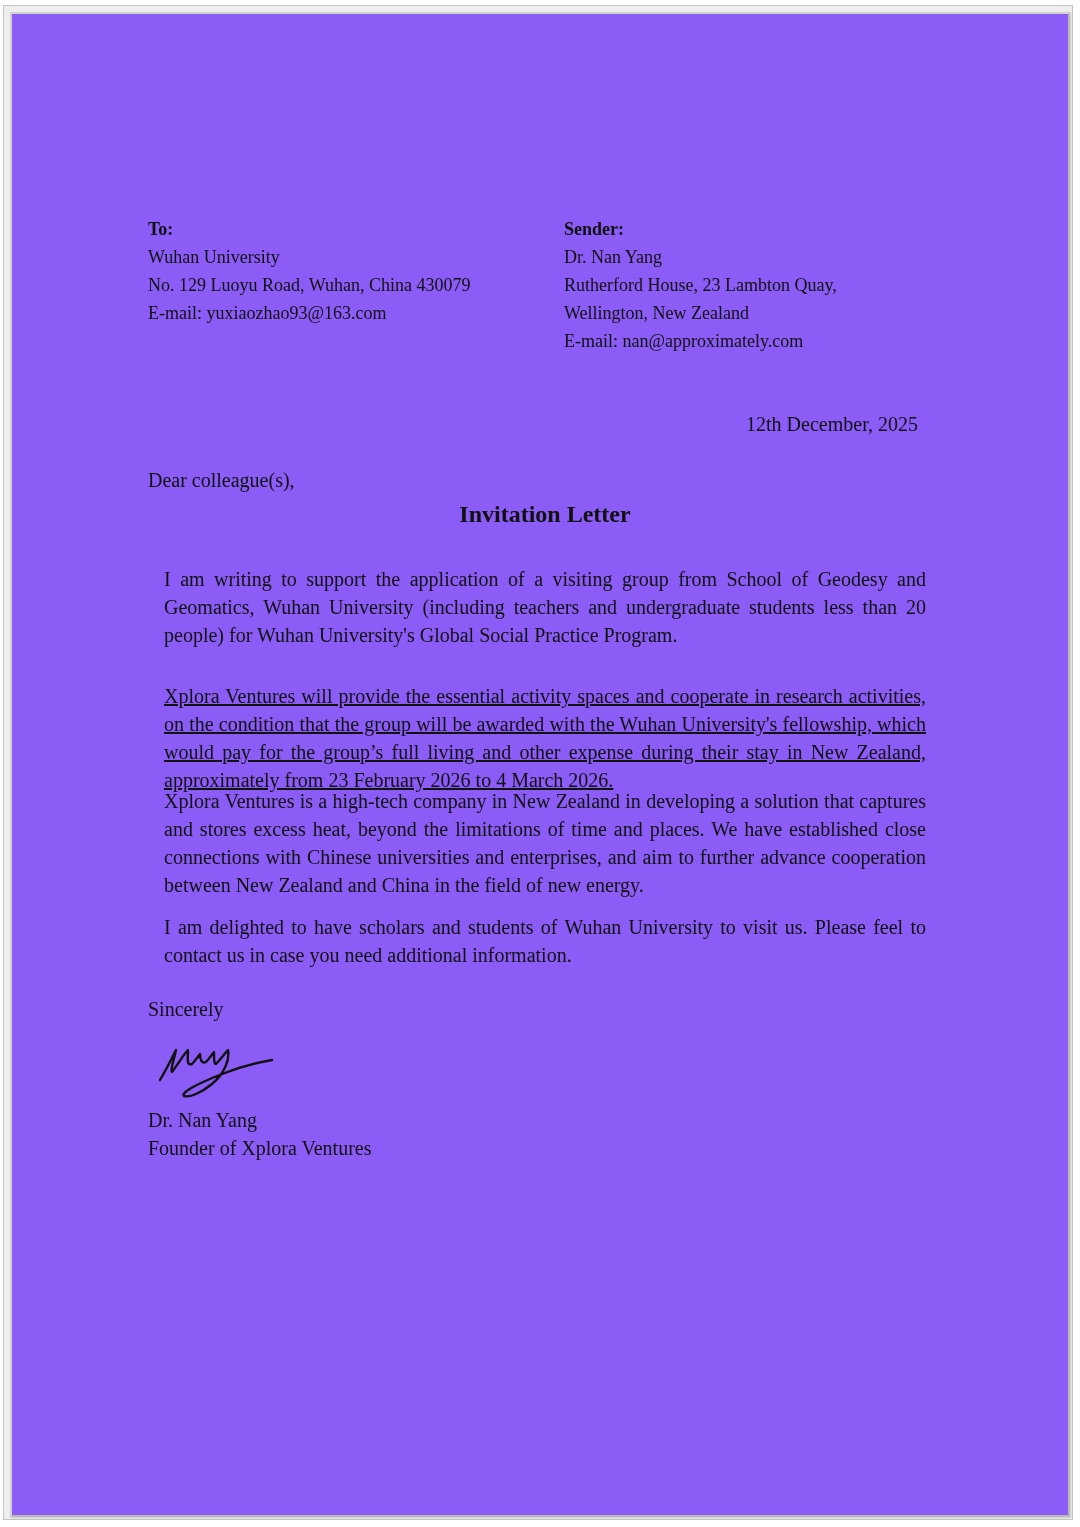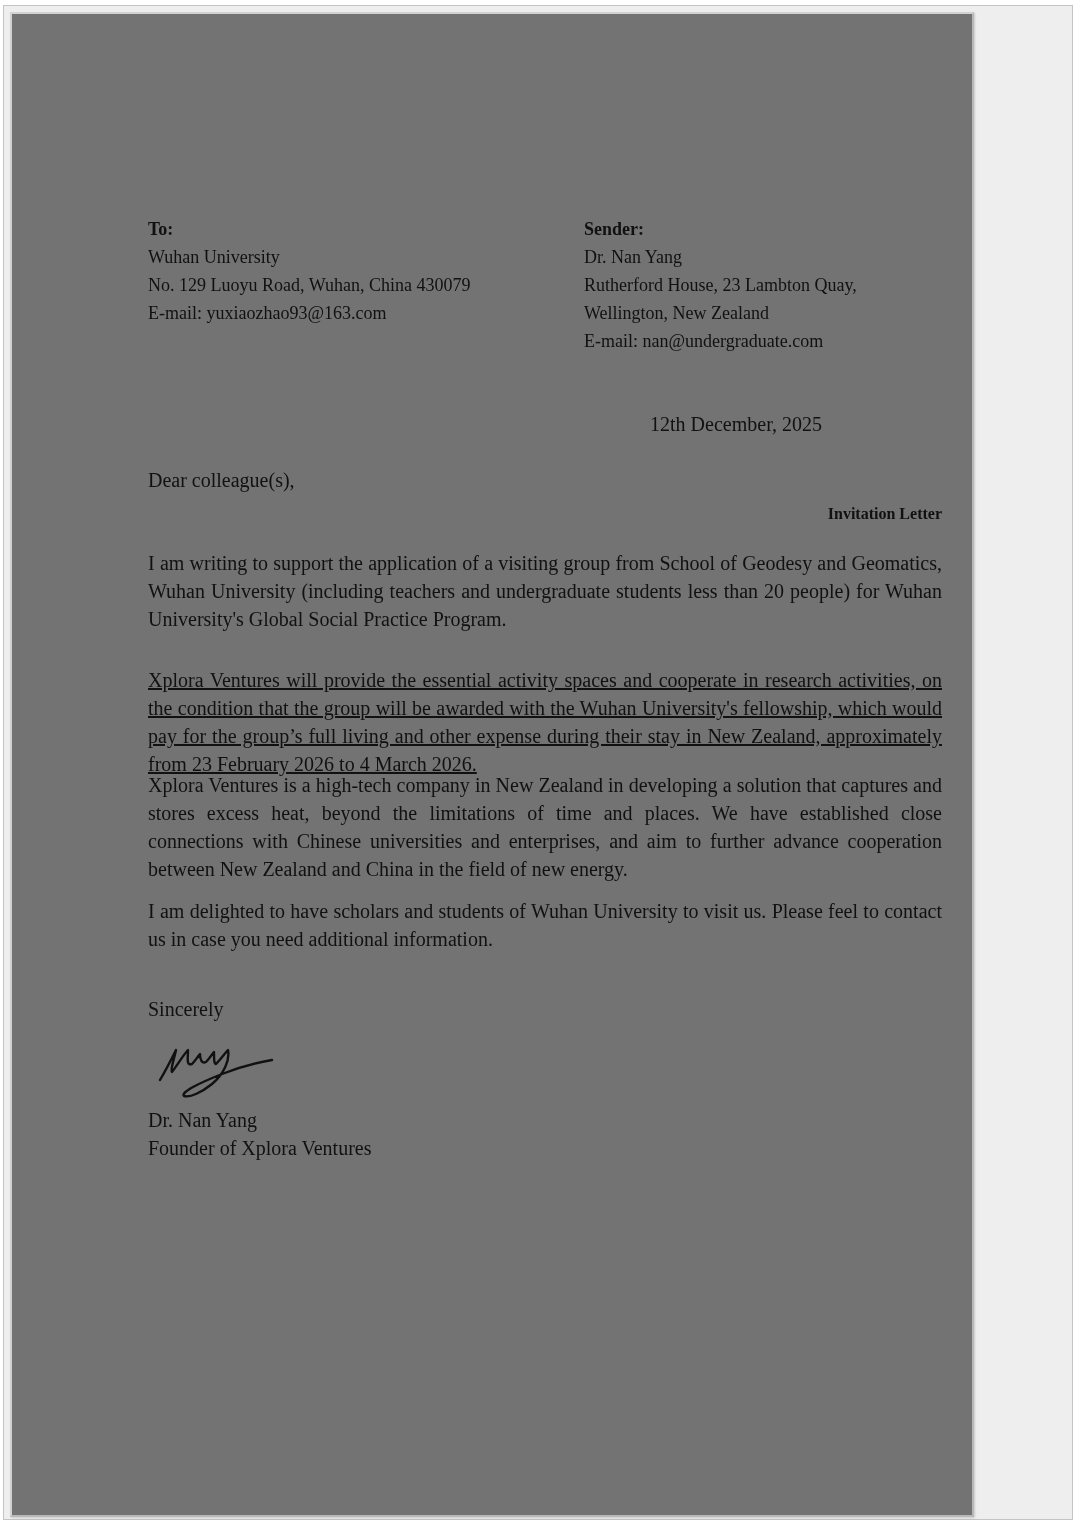--- a/index.html
+++ b/index.html
@@ -22,23 +22,23 @@
       width: 1070px;
       height: 1515px;
       background: #eeeeee;
       border: 1px solid #c4c4c4;
       box-sizing: border-box;
     }
     .page {
       position: absolute;
       left: 10px;
       top: 12px;
-      width: 964px;
+      width: 1060px;
       height: 1505px;
-      background: #737373;
+      background: #8b5cf6;
       border-left: 2px solid #d2d2d2;
       border-top: 2px solid #d2d2d2;
       border-right: 2px solid #b8b8b8;
       border-bottom: 2px solid #b8b8b8;
       box-sizing: border-box;
       box-shadow: 1px 1px 2px rgba(0,0,0,0.15);
     }
     .address-block {
       position: absolute;
       top: 201px;
@@ -47,21 +47,21 @@
     }
     .address-block .label {
       font-weight: bold;
       display: block;
     }
     .address-block .line {
       display: block;
       white-space: nowrap;
     }
     #recipient { left: 136px; }
-    #sender { left: 572px; }
+    #sender { left: 552px; }
 
     .date {
       position: absolute;
       top: 396px;
       right: 150px;
       font-size: 20px;
       line-height: 28px;
       white-space: nowrap;
     }
     .salutation {
@@ -69,34 +69,34 @@
       top: 452px;
       left: 136px;
       font-size: 20px;
       line-height: 28px;
     }
     .title {
       position: absolute;
       top: 486px;
       left: 136px;
       width: 794px;
-      text-align: right;
-      font-size: 16px;
+      text-align: center;
+      font-size: 24px;
       font-weight: bold;
       line-height: 28px;
     }
     .body-text {
       position: absolute;
       left: 136px;
       width: 794px;
       font-size: 20px;
       line-height: 28px;
     }
     .body-text p {
-      margin: 0;
+      margin: 16px;
       text-align: justify;
     }
     #para-1 { top: 535px; }
     #para-2 { top: 652px; text-decoration: underline; }
     #para-3 { top: 757px; }
     #para-4 { top: 883px; }
 
     .closing {
       position: absolute;
       top: 981px;
@@ -132,21 +132,21 @@
     <span class="line">Wuhan University</span>
     <span class="line">No. 129 Luoyu Road, Wuhan, China 430079</span>
     <span class="line">E-mail: yuxiaozhao93@163.com</span>
   </div>
 
   <div class="address-block" id="sender">
     <span class="label">Sender:</span>
     <span class="line">Dr. Nan Yang</span>
     <span class="line">Rutherford House, 23 Lambton Quay,</span>
     <span class="line">Wellington, New Zealand</span>
-    <span class="line">E-mail: nan@undergraduate.com</span>
+    <span class="line">E-mail: nan@approximately.com</span>
   </div>
 
   <div class="date">12th December, 2025</div>
 
   <div class="salutation">Dear colleague(s),</div>
 
   <div class="title">Invitation Letter</div>
 
   <div class="body-text" id="para-1">
     <p>I am writing to support the application of a visiting group from School of Geodesy and Geomatics, Wuhan University (including teachers and undergraduate students less than 20 people) for Wuhan University's Global Social Practice Program.</p>

